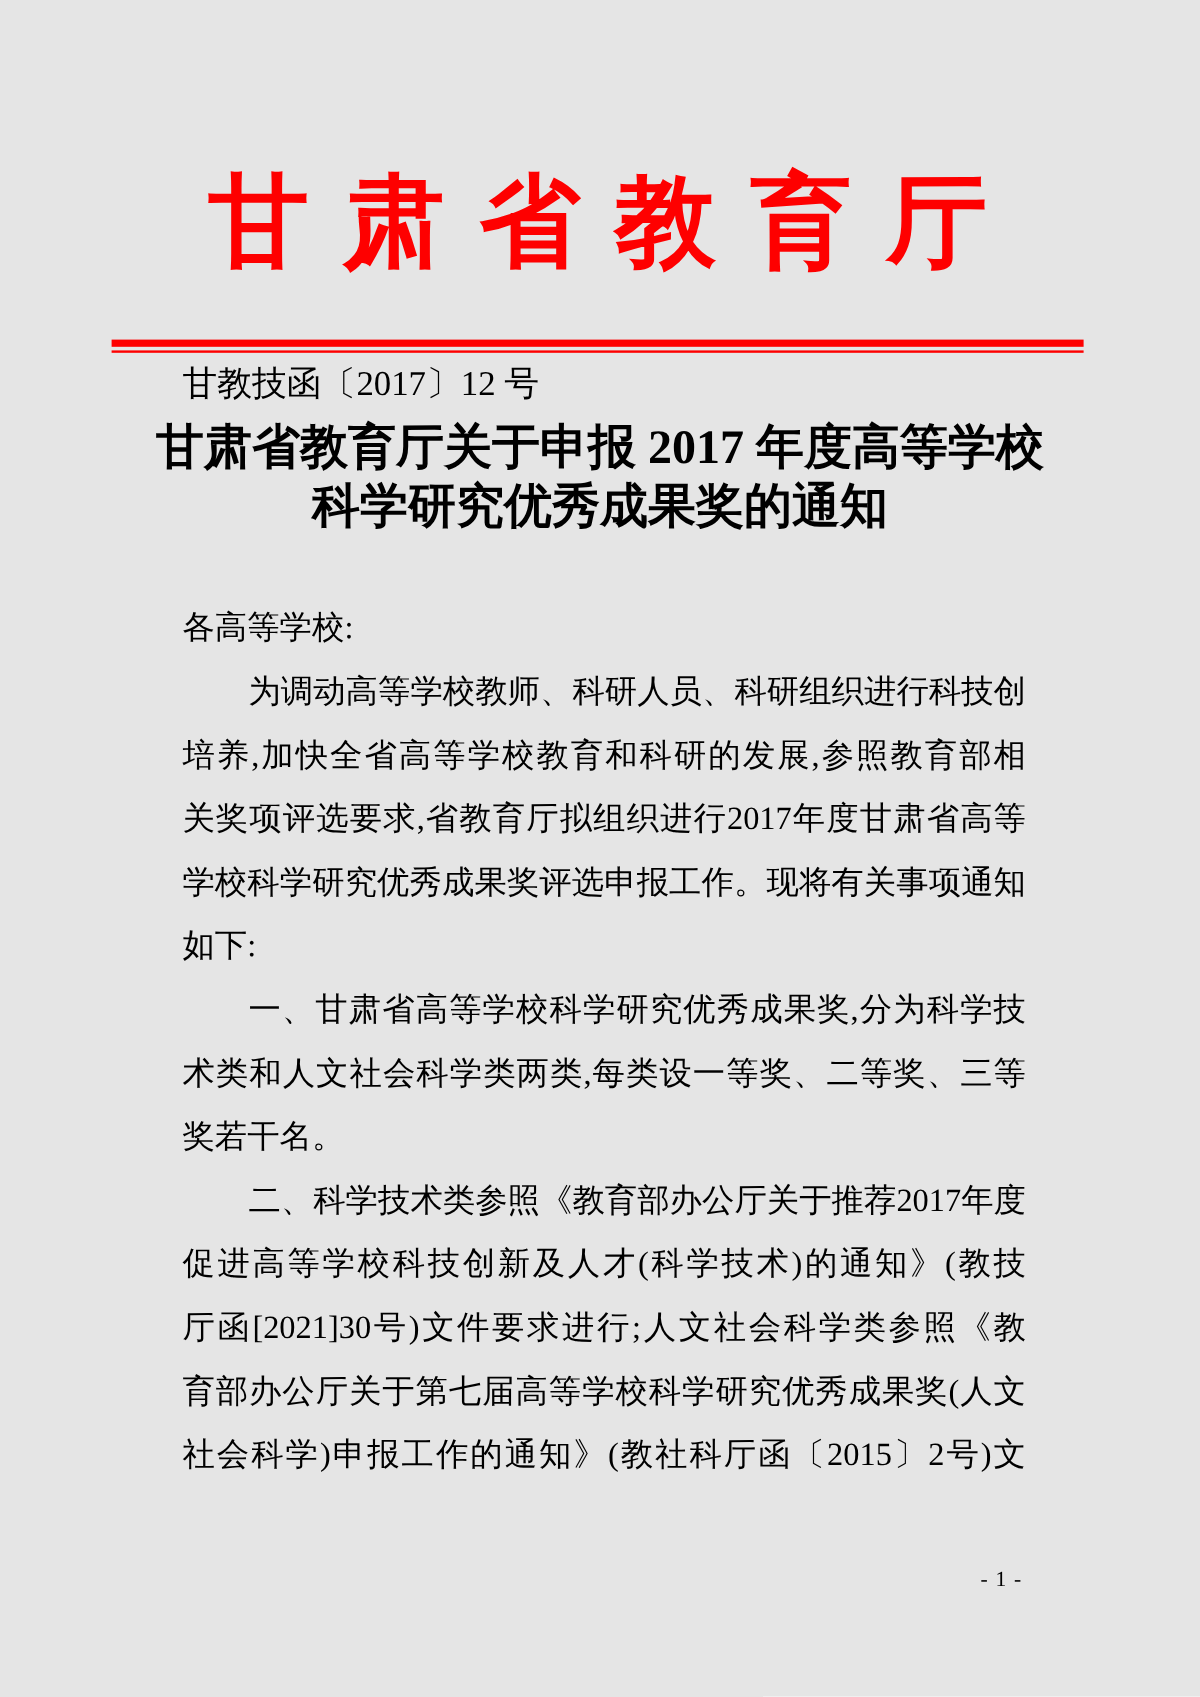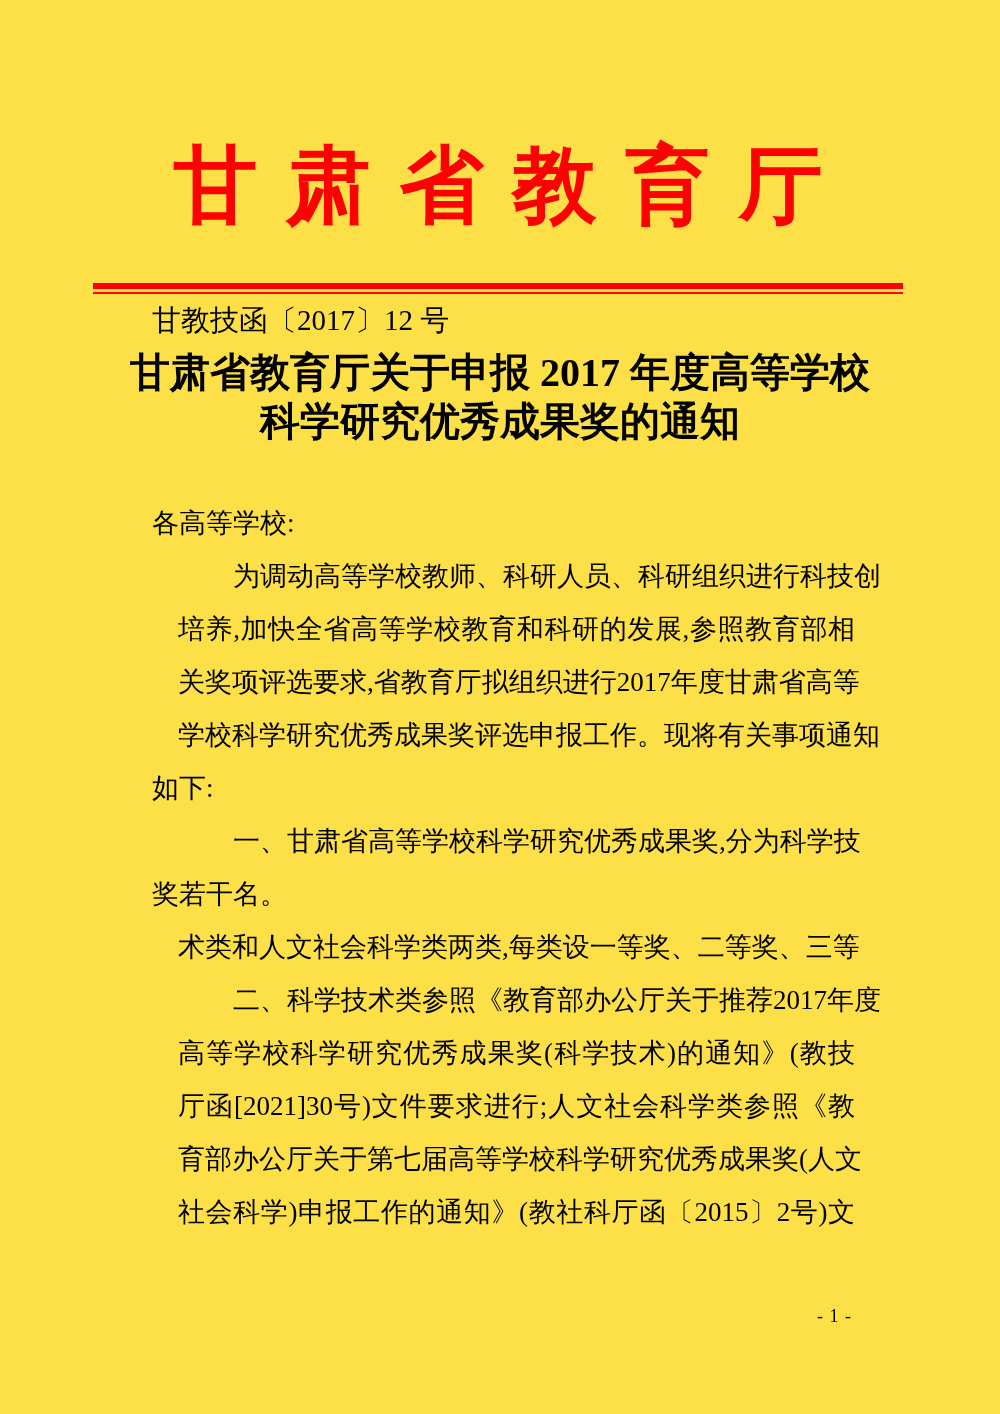--- a/index.html
+++ b/index.html
@@ -1,20 +1,20 @@
 <!DOCTYPE html>
 <html lang="zh" style="--header-red: #fe0000;"><head>
 <meta charset="utf-8">
 <style>
   html, body { margin: 0; padding: 0; background: #ffffff; }
   .page {
     position: relative;
     width: 1000px;
     height: 1414px;
-    background: #fde047;
+    background: #e5e5e5;
     overflow: hidden;
     font-family: "Liberation Serif", "DejaVu Serif", serif;
     color: #000000;
   }
   .agency {
     position: absolute;
     top: 134px; left: 0; width: 100%;
     text-align: center;
     font-size: 84px;
     line-height: 104px;
@@ -49,21 +49,21 @@
     font-size: 27px;
   }
   .bodyline {
     height: 53px;
     line-height: 53px;
     white-space: nowrap;
     text-align: justify;
     text-align-last: left;
     text-justify: inter-character;
   }
-  .bodyline.fill { text-align-last: justify; margin-left: 26px; }
+  .bodyline.fill { text-align-last: justify; }
   .bodyline.indent { padding-left: 55px; }
   .page-number {
     position: absolute;
     top: 1306px; left: 152px; width: 700px;
     text-align: right;
     font-size: 18px;
     letter-spacing: 1px;
   }
 </style>
 </head>
@@ -87,24 +87,24 @@
   </div>
 
   <div class="doc-body">
       <div class="bodyline">各高等学校:</div>
       <div class="bodyline indent fill">为调动高等学校教师、科研人员、科研组织进行科技创</div>
       <div class="bodyline fill">培养,加快全省高等学校教育和科研的发展,参照教育部相</div>
       <div class="bodyline fill">关奖项评选要求,省教育厅拟组织进行2017年度甘肃省高等</div>
       <div class="bodyline fill">学校科学研究优秀成果奖评选申报工作。现将有关事项通知</div>
       <div class="bodyline">如下:</div>
       <div class="bodyline indent fill">一、甘肃省高等学校科学研究优秀成果奖,分为科学技</div>
+      <div class="bodyline fill">术类和人文社会科学类两类,每类设一等奖、二等奖、三等</div>
       <div class="bodyline">奖若干名。</div>
-      <div class="bodyline fill">术类和人文社会科学类两类,每类设一等奖、二等奖、三等</div>
       <div class="bodyline indent fill">二、科学技术类参照《教育部办公厅关于推荐2017年度</div>
-      <div class="bodyline fill">高等学校科学研究优秀成果奖(科学技术)的通知》(教技</div>
+      <div class="bodyline fill">促进高等学校科技创新及人才(科学技术)的通知》(教技</div>
       <div class="bodyline fill">厅函[2021]30号)文件要求进行;人文社会科学类参照《教</div>
       <div class="bodyline fill">育部办公厅关于第七届高等学校科学研究优秀成果奖(人文</div>
       <div class="bodyline fill">社会科学)申报工作的通知》(教社科厅函〔2015〕2号)文</div>
     </div>
 
   <div class="page-number">- 1 -</div>
 
 </div>
 
 </body></html>

